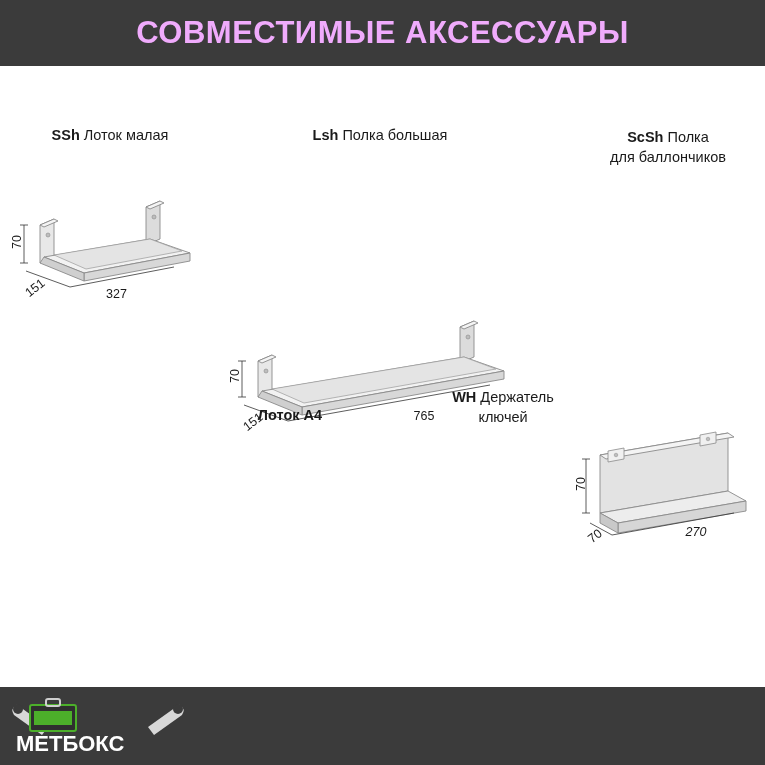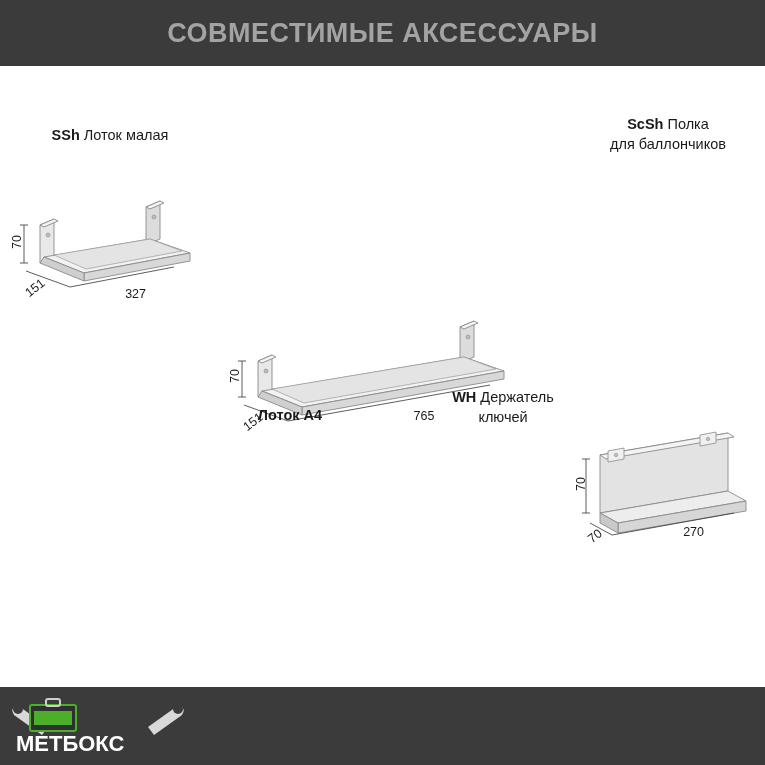--- a/index.html
+++ b/index.html
@@ -19,22 +19,22 @@
   .header {
     position: absolute;
     left: 0; top: 0;
     width: 765px; height: 66px;
     background: #3b3b3b;
     display: flex;
     align-items: center;
     justify-content: center;
   }
   .header-title {
-    color: #a3a3a3;
-    font-size: 27px;
+    color: #f0abfc;
+    font-size: 31px;
     font-weight: bold;
     letter-spacing: 0.5px;
     text-transform: uppercase;
     text-align: left;
   }
   
   .footer {
     position: absolute;
     left: 0; bottom: 0;
     width: 765px; height: 78px;
@@ -105,23 +105,26 @@
       <circle cx="140" cy="22" r="2" fill="#bdbdbd" stroke="#8a8a8a" stroke-width="0.6"></circle>
 
       <line x1="10" y1="30" x2="10" y2="68" stroke="#333" stroke-width="0.8"></line>
       <line x1="6" y1="30" x2="14" y2="30" stroke="#333" stroke-width="0.8"></line>
       <line x1="6" y1="68" x2="14" y2="68" stroke="#333" stroke-width="0.8"></line>
       <line x1="12" y1="76" x2="56" y2="92" stroke="#333" stroke-width="0.8"></line>
       <line x1="56" y1="92" x2="160" y2="72" stroke="#333" stroke-width="0.8"></line>
     </svg>
     <div class="dim rot-90" style="left:-12px; top:40px; width:30px; text-align:center;">70</div>
     <div class="dim rot-45" style="left:6px; top:86px; width:30px; text-align:center;">151</div>
-    <div class="dim" style="left:92px; top:92px; width:40px; text-align:right;">327</div>
-  </div>
-
+    <div class="dim" style="left:92px; top:92px; width:40px; text-align:left;">327</div>
+  </div>
+
+  <div class="item" style="left:250px; top:126px; width:260px;">
+    <div class="item-caption"><b>Lsh</b><span> Полка большая</span></div>
+  </div>
   <div class="drawing item" style="left:232px; top:195px; width:300px; height:120px;">
     <svg width="300" height="120" viewBox="0 0 300 120">
       <polygon points="26,46 40,40 40,76 26,82" fill="#e8e8e8" stroke="#8a8a8a" stroke-width="0.9"></polygon>
       <polygon points="26,46 40,40 44,42 30,48" fill="#f4f4f4" stroke="#8a8a8a" stroke-width="0.9"></polygon>
       <polygon points="228,12 242,6 242,42 228,48" fill="#dcdcdc" stroke="#8a8a8a" stroke-width="0.9"></polygon>
       <polygon points="228,12 242,6 246,8 232,14" fill="#f4f4f4" stroke="#8a8a8a" stroke-width="0.9"></polygon>
       <polygon points="30,76 232,42 272,56 70,92" fill="#f2f2f2" stroke="#8a8a8a" stroke-width="0.9"></polygon>
       <polygon points="40,74 232,42 264,54 72,88" fill="#e4e4e4" stroke="#9a9a9a" stroke-width="0.7"></polygon>
       <polygon points="70,92 272,56 272,64 70,100" fill="#d8d8d8" stroke="#8a8a8a" stroke-width="0.9"></polygon>
       <polygon points="26,82 30,76 70,92 70,100" fill="#cfcfcf" stroke="#8a8a8a" stroke-width="0.9"></polygon>
@@ -131,21 +134,21 @@
       <line x1="6" y1="46" x2="14" y2="46" stroke="#333" stroke-width="0.8"></line>
       <line x1="6" y1="82" x2="14" y2="82" stroke="#333" stroke-width="0.8"></line>
       <line x1="12" y1="90" x2="56" y2="106" stroke="#333" stroke-width="0.8"></line>
       <line x1="56" y1="106" x2="258" y2="70" stroke="#333" stroke-width="0.8"></line>
     </svg>
     <div class="dim rot-90" style="left:-12px; top:54px; width:30px; text-align:center;">70</div>
     <div class="dim rot-45" style="left:6px; top:100px; width:30px; text-align:center;">151</div>
     <div class="dim" style="left:172px; top:94px; width:40px; text-align:center;">765</div>
   </div>
 
-  <div class="item" style="left:578px; top:115px; width:180px;">
+  <div class="item" style="left:578px; top:128px; width:180px;">
     <div class="item-caption"><b>ScSh</b><span> Полка
 для баллончиков</span></div>
   </div>
   <div class="drawing item" style="left:578px; top:195px; width:180px; height:120px;">
     <svg width="180" height="120" viewBox="0 0 180 120">
 
       <polygon points="22,20 150,-2 150,56 22,78" fill="#e3e3e3" stroke="#8a8a8a" stroke-width="0.9"></polygon>
       <polygon points="22,20 150,-2 156,2 28,24" fill="#f4f4f4" stroke="#8a8a8a" stroke-width="0.9"></polygon>
 
       <polygon points="22,78 150,56 168,66 40,88" fill="#ededed" stroke="#8a8a8a" stroke-width="0.9"></polygon>
@@ -158,21 +161,21 @@
       <circle cx="130" cy="4" r="1.8" fill="#bdbdbd" stroke="#8a8a8a" stroke-width="0.5"></circle>
 
       <line x1="8" y1="24" x2="8" y2="78" stroke="#333" stroke-width="0.8"></line>
       <line x1="4" y1="24" x2="12" y2="24" stroke="#333" stroke-width="0.8"></line>
       <line x1="4" y1="78" x2="12" y2="78" stroke="#333" stroke-width="0.8"></line>
       <line x1="12" y1="88" x2="34" y2="100" stroke="#333" stroke-width="0.8"></line>
       <line x1="34" y1="100" x2="156" y2="78" stroke="#333" stroke-width="0.8"></line>
     </svg>
     <div class="dim rot-90" style="left:-12px; top:42px; width:30px; text-align:center;">70</div>
     <div class="dim rot-45" style="left:2px; top:94px; width:30px; text-align:center;">70</div>
-    <div class="dim" style="left:86px; top:90px; width:40px; text-align:right;">270</div>
+    <div class="dim" style="left:98px; top:90px; width:40px; text-align:center;font-style:italic;">270</div>
   </div>
 
   <div class="item" style="left:190px; top:406px; width:200px;">
     <div class="item-caption"><b>Лоток A4</b><span></span></div>
   </div>
 
   <div class="item" style="left:418px; top:388px; width:170px;">
     <div class="item-caption"><b>WH</b><span> Держатель
 ключей</span></div>
   </div>

